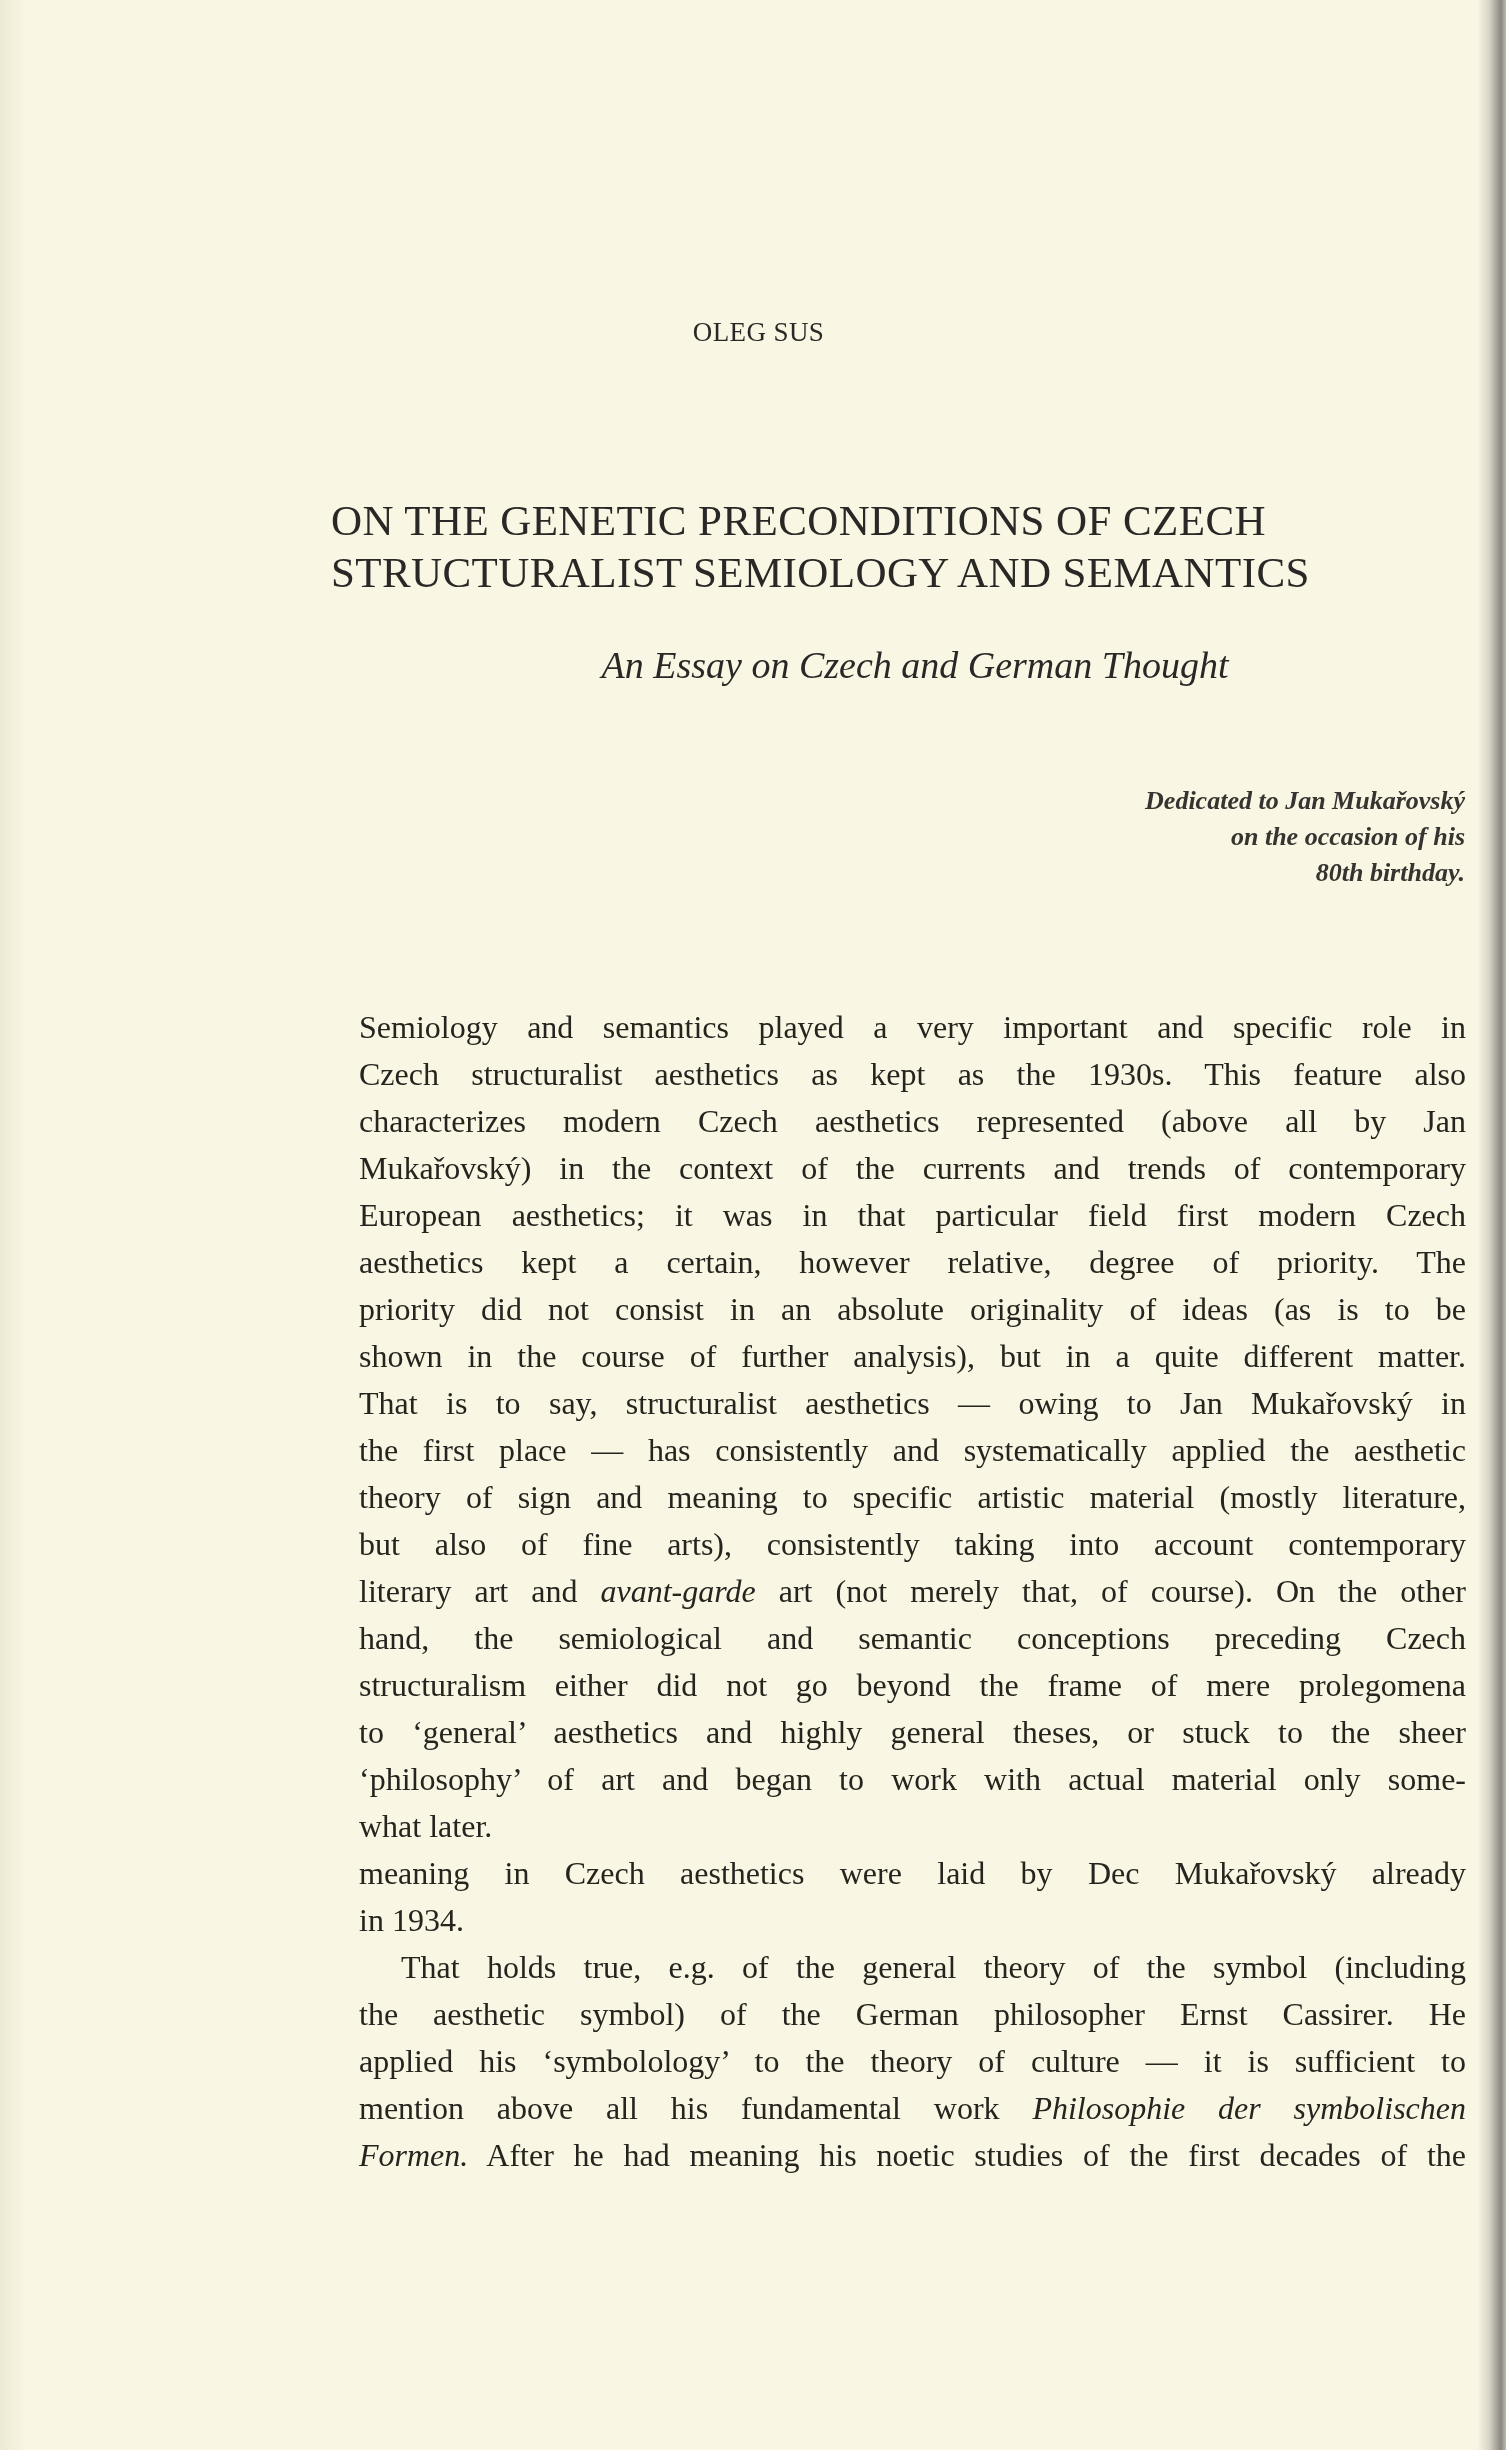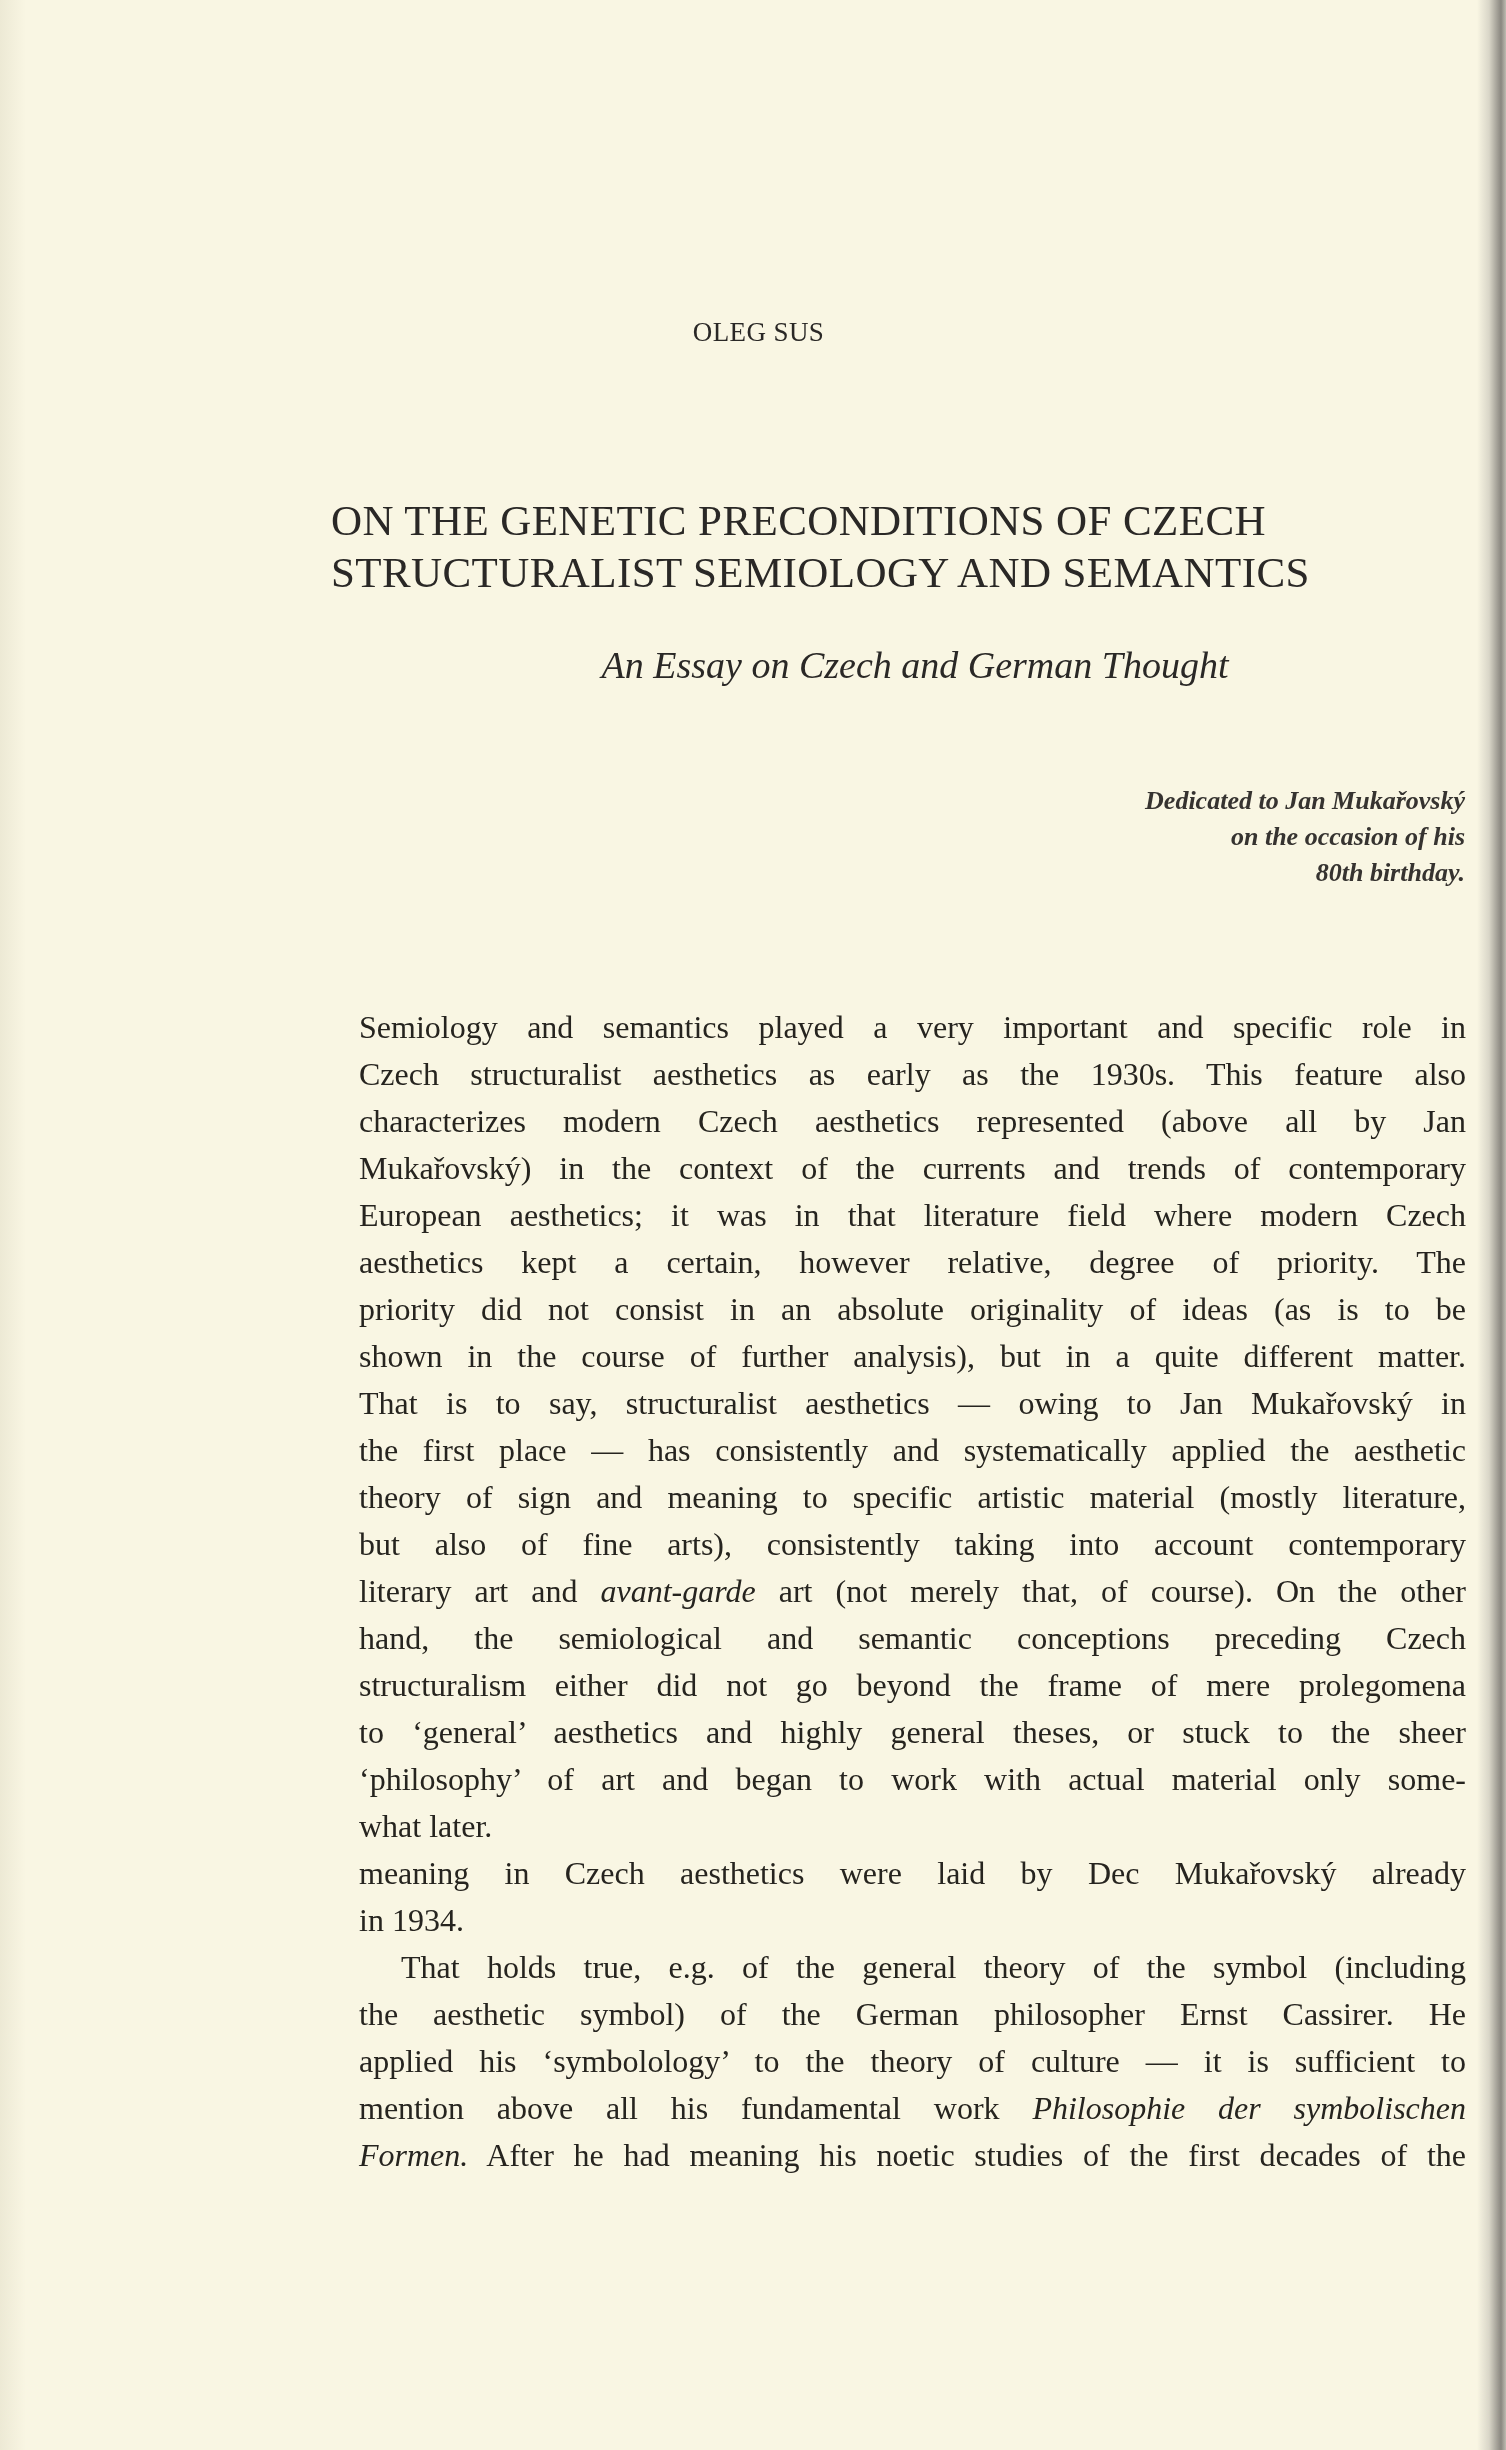--- a/index.html
+++ b/index.html
@@ -113,24 +113,24 @@
 
   <div class="dedication">
     <div>Dedicated to Jan Mukařovský</div>
     <div>on the occasion of his</div>
     <div>80th birthday.</div>
   </div>
 
   <div class="body-text">
     <div>
       <span class="line">Semiology and semantics played a very important and specific role in</span>
-      <span class="line">Czech structuralist aesthetics as early as the 1930s. This feature also</span>
+      <span class="line">Czech structuralist aesthetics as kept as the 1930s. This feature also</span>
       <span class="line">characterizes modern Czech aesthetics represented (above all by Jan</span>
       <span class="line">Mukařovský) in the context of the currents and trends of contemporary</span>
-      <span class="line">European aesthetics; it was in that literature field where modern Czech</span>
+      <span class="line">European aesthetics; it was in that particular field first modern Czech</span>
       <span class="line">aesthetics kept a certain, however relative, degree of priority. The</span>
       <span class="line">priority did not consist in an absolute originality of ideas (as is to be</span>
       <span class="line">shown in the course of further analysis), but in a quite different matter.</span>
       <span class="line">That is to say, structuralist aesthetics — owing to Jan Mukařovský in</span>
       <span class="line">the first place — has consistently and systematically applied the aesthetic</span>
       <span class="line">theory of sign and meaning to specific artistic material (mostly literature,</span>
       <span class="line">but also of fine arts), consistently taking into account contemporary</span>
       <span class="line"><span>literary art and </span><em>avant-garde</em><span> art (not merely that, of course). On the other</span></span>
       <span class="line">hand, the semiological and semantic conceptions preceding Czech</span>
       <span class="line">structuralism either did not go beyond the frame of mere prolegomena</span>

